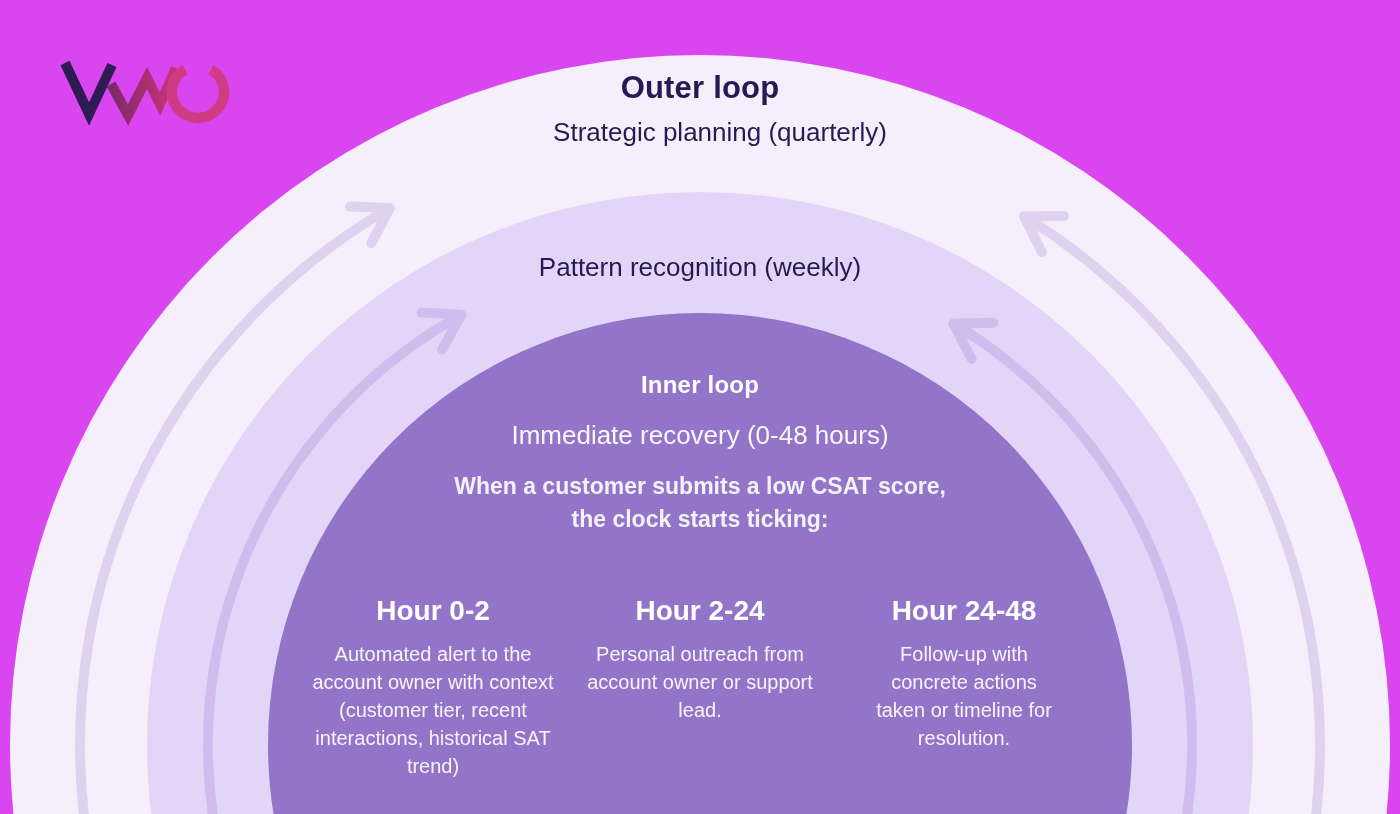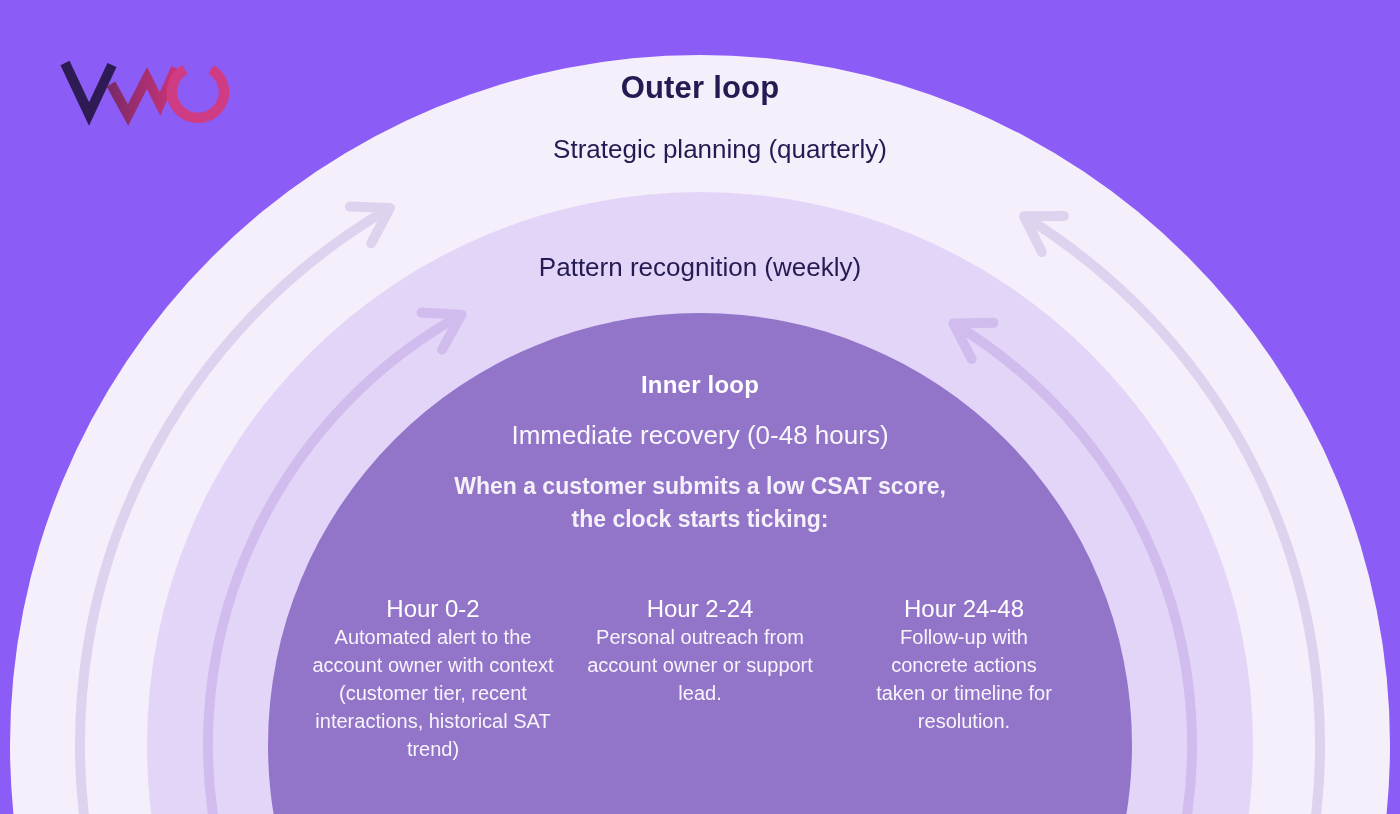--- a/index.html
+++ b/index.html
@@ -19,27 +19,27 @@
   .logo{position:absolute;left:60px;top:56px;}
   .txt{position:absolute;left:0;right:0;text-align:center;}
   .loop-title{font-weight:700;color:var(--heading);font-size:31px;letter-spacing:.2px;}
   .loop-sub{font-weight:400;color:var(--heading);font-size:26px;}
   .loop-title.light,.loop-sub.light{color:var(--inner-text);}
   .loop-sub.light{color:rgba(255,255,255,.95);}
   .inner-title{font-size:24px;}
   .inner-intro{position:absolute;left:440px;width:520px;text-align:center;
     color:rgba(255,255,255,.9);font-size:23px;line-height:33px;font-weight:bold;}
   .phase{position:absolute;text-align:center;}
-  .phase-title{color:#ffffff;font-weight:400;font-size:24px;}
+  .phase-title{color:#ffffff;font-weight:700;font-size:28px;margin-bottom:13px;}
   .phase-body{color:rgba(255,255,255,.93);font-size:20px;line-height:28px;text-align:center;}
 </style>
 </head>
 <body>
 
-<div class="canvas" style="background: #8b5cf6;">
+<div class="canvas" style="background: #d946ef;">
 
   <div class="circle outer" style="background: rgb(245, 239, 251);"></div>
   <div class="circle middle" style="background: rgb(227, 213, 248);"></div>
   <div class="circle inner" style="background: rgb(146, 116, 201);"></div>
 
   <svg class="arrows" width="1400" height="814" viewBox="0 0 1400 814">
     <g fill="none" stroke-linecap="round" stroke-linejoin="round">
       <path stroke="#ded3ef" stroke-width="10" d="M 84.6 820.6 A 620 620 0 0 1 390 208 M 350 206.6 L 390 208 L 371.2 243.3"></path>
       <path stroke="#d0bdee" stroke-width="10" d="M 214 822 A 492 492 0 0 1 461.5 314.7 M 421.5 312.6 L 461.5 314.7 L 442.1 349.7"></path>
       <path stroke="#ded3ef" stroke-width="10" d="M 1315.4 820.6 A 620 620 0 0 0 1024 216.3 M 1064 215.9 L 1024 216.3 L 1041.8 252.1"></path>
@@ -55,21 +55,21 @@
       </linearGradient>
     </defs>
     <g fill="none" stroke-width="10" stroke-linecap="butt" stroke-linejoin="miter" stroke-miterlimit="10">
       <path stroke="#2e1b54" d="M5 7 L29 58 L52 9"></path>
       <path stroke="url(#wgrad)" d="M51 28 L68 59 L87 22 L100 48 L116 12"></path>
       <path stroke="#d03c83" stroke-width="10.5" d="M125 13.5 A 26 26 0 1 0 151 13.5"></path>
     </g>
   </svg>
 
   <div class="txt loop-title" style="top:70px;">Outer loop</div>
-  <div class="txt loop-sub" style="top:134px;margin-left:40px;">Strategic planning (quarterly)</div>
+  <div class="txt loop-sub" style="top:117px;margin-left:40px;">Strategic planning (quarterly)</div>
 
   <div class="txt loop-sub" style="top:252px;">Pattern recognition (weekly)</div>
 
   <div class="txt loop-title light inner-title" style="top:371px;">Inner loop</div>
   <div class="txt loop-sub light" style="top:420px;">Immediate recovery (0-48 hours)</div>
   <div class="inner-intro" style="top:470px;">When a customer submits a low CSAT score, the clock starts ticking:</div>
 
   <div class="phase" style="left:310px;top:595px;width:246px;">
     <div class="phase-title">Hour 0-2</div>
     <div class="phase-body">Automated alert to the account owner with context (customer tier, recent interactions, historical SAT trend)</div>

